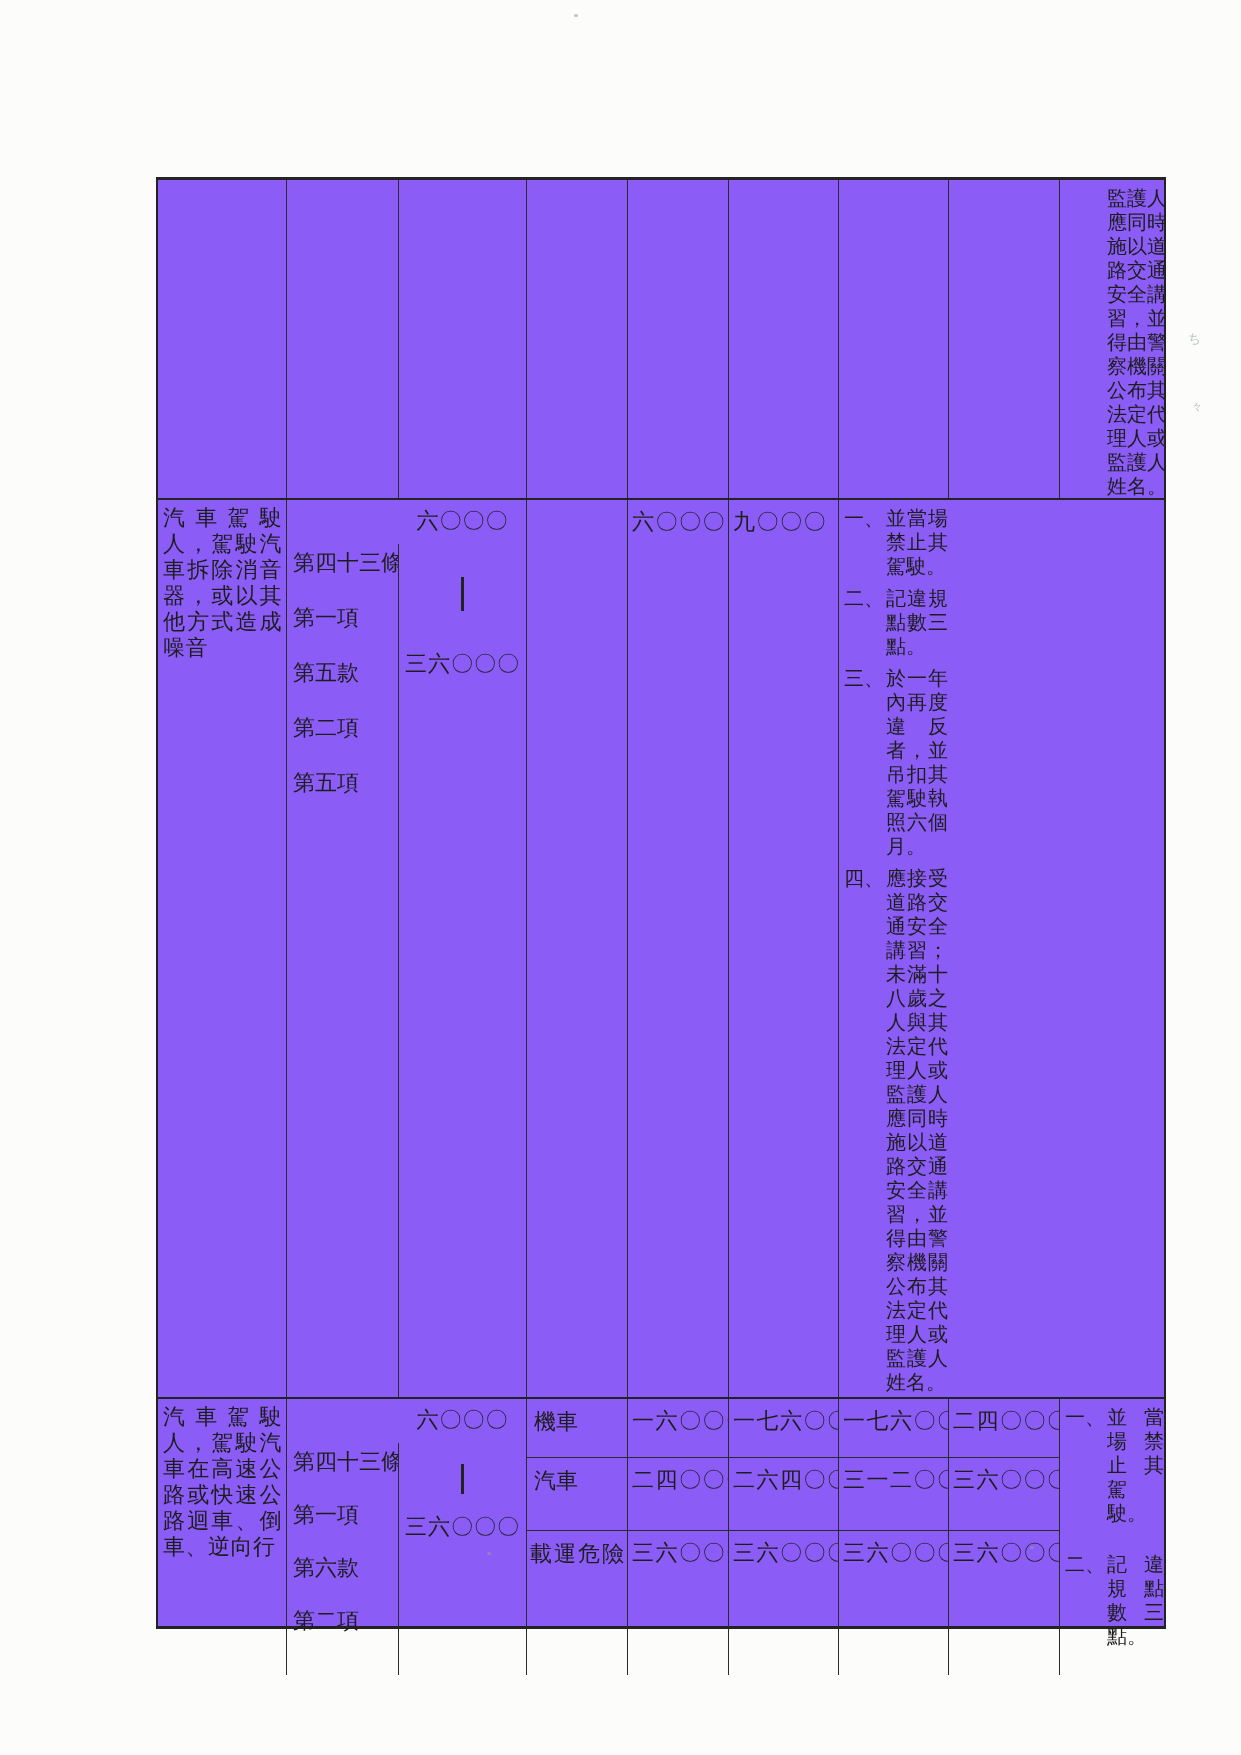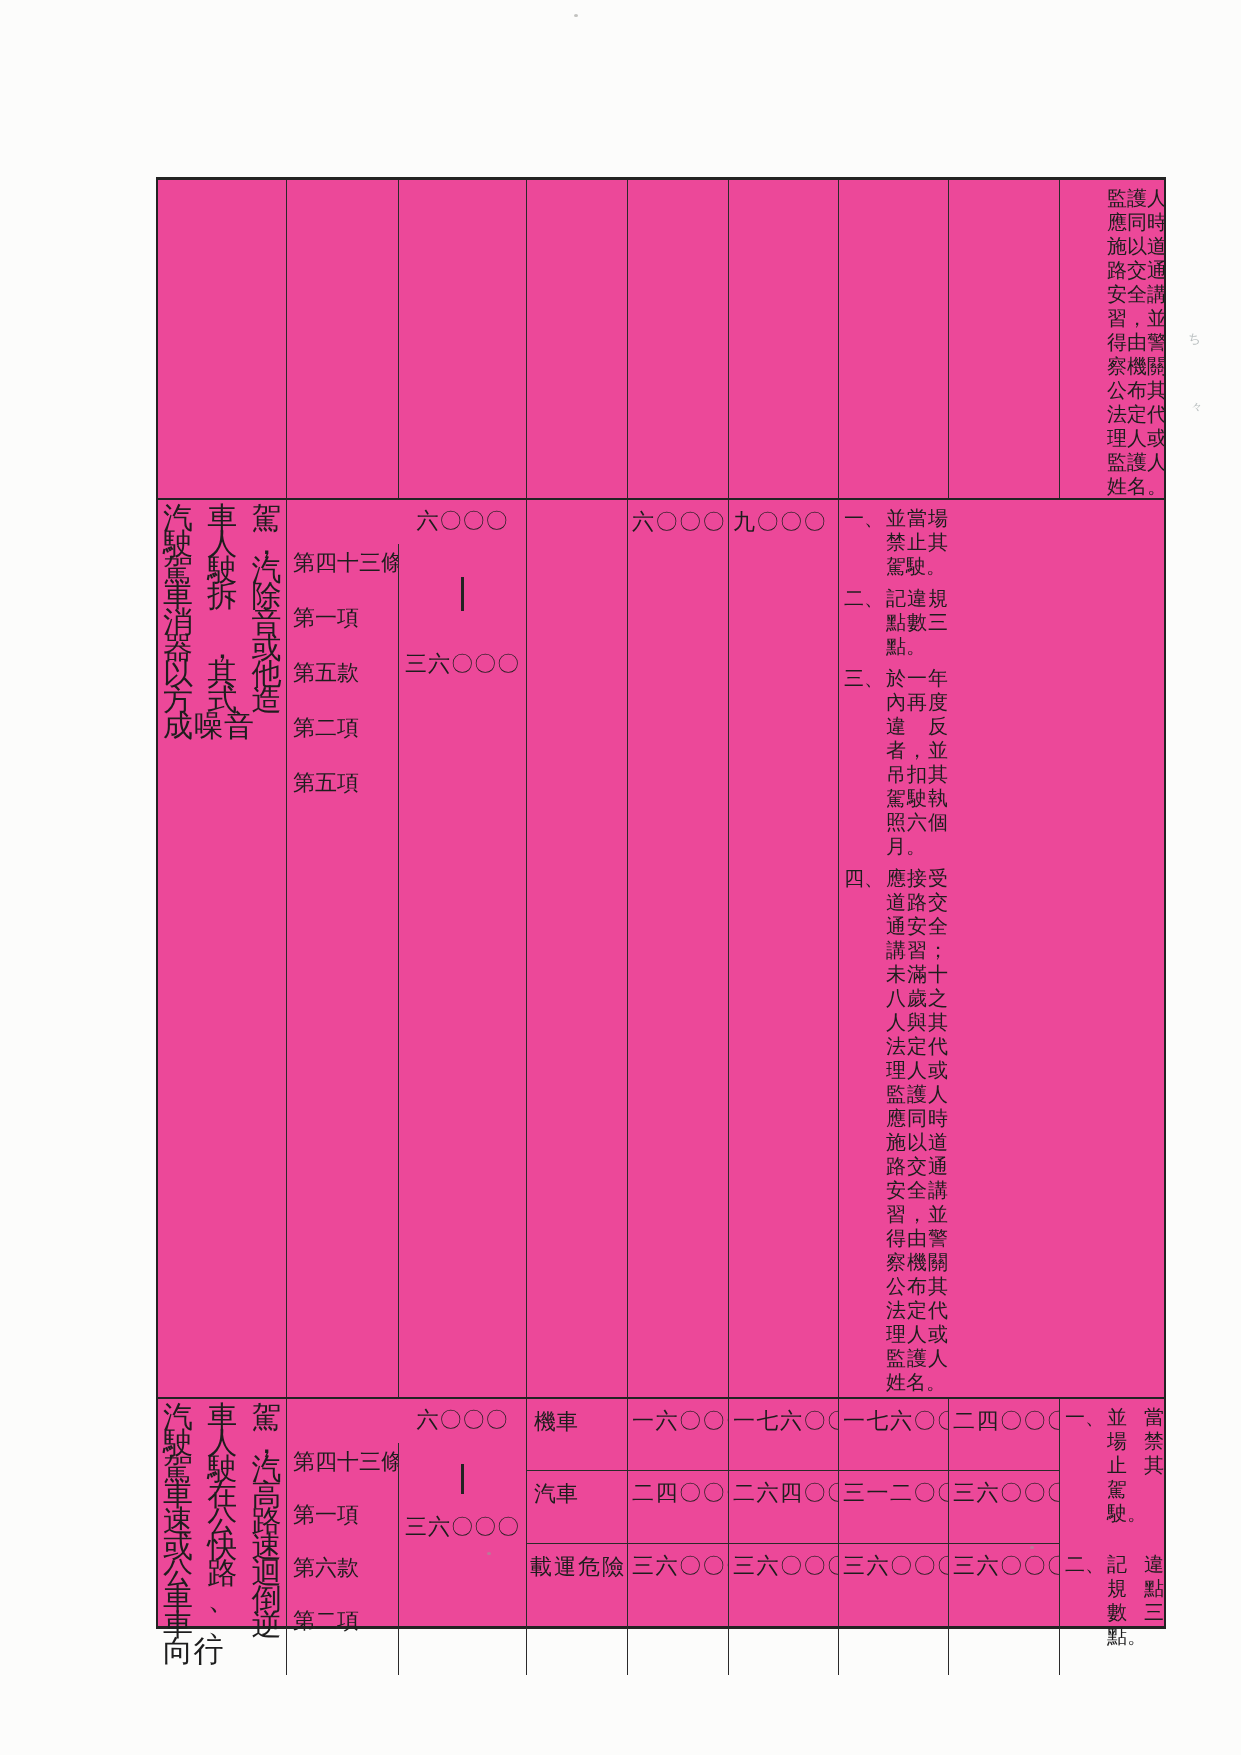--- a/index.html
+++ b/index.html
@@ -13,38 +13,38 @@
     position:relative;width:1241px;height:1755px;
     background:#fcfcfb;overflow:hidden;
   }
   
   .ptable{
     position:absolute;left:156px;top:177px;
     width:1010px;height:1452px;
     border:2px solid #232323;border-top-width:3px;border-bottom-width:3px;
     box-sizing:border-box;
     display:flex;flex-direction:column;
-    background:#ec4899;
+    background:#8b5cf6;
   }
   .band{
     display:grid;
     grid-template-columns:129px 112px 128px 101px 101px 110px 110px 111px 1fr;
     box-sizing:border-box;
   }
   .band1{height:353px;border-bottom:2px solid #232323;}
   .band2{height:899px;border-bottom:2px solid #232323;}
   .band3{flex:1;}
   .cell{
     border-right:1.6px solid #2a2a2a;
     box-sizing:border-box;overflow:hidden;position:relative;
   }
   .cell.last{border-right:none;}
   
   .viol{
-    font-size:30px;line-height:26px;letter-spacing:.5px;
+    font-size:22px;line-height:26px;letter-spacing:.5px;
     text-align:justify;line-break:strict;
     padding:5px 4px 0 5px;
   }
   .artcell{padding:7px 0 0 6px;font-size:22px;margin-top:44px;}
   .art-item{height:24px;line-height:24px;margin-bottom:31px;white-space:nowrap;}
   .band3 .art-item{margin-bottom:29px;}
   .finecell{display:flex;flex-direction:column;align-items:center;padding-top:8px;font-size:22px;letter-spacing:1px;}
   .fine-min{height:25px;line-height:25px;}
   .fine-bar{width:2.5px;background:#222;}
   .band2 .fine-bar{height:34px;margin:44px 0 40px 0;}
@@ -63,21 +63,21 @@
   
   .subtable{
     grid-column:4 / 9;display:flex;flex-direction:column;
     border-right:1.6px solid #2a2a2a;box-sizing:border-box;
   }
   .subrow{
     display:grid;grid-template-columns:101px 101px 110px 110px 1fr;
     box-sizing:border-box;
   }
   .subrow .cell:last-child{border-right:none;}
-  .sr1{height:72px;border-bottom:1.6px solid #2a2a2a;}
+  .sr1{height:59px;border-bottom:1.6px solid #2a2a2a;}
   .sr2{height:73px;border-bottom:1.6px solid #2a2a2a;}
   .sr3{flex:1;}
   
   .pencil{position:absolute;color:#97a0a2;opacity:.65;font-size:13px;transform:rotate(8deg);}
   .speck{position:absolute;width:4px;height:3px;border-radius:50%;background:#9b9b98;opacity:.6;}
 </style>
 </head>
 <body>
 
 <div class="page">

